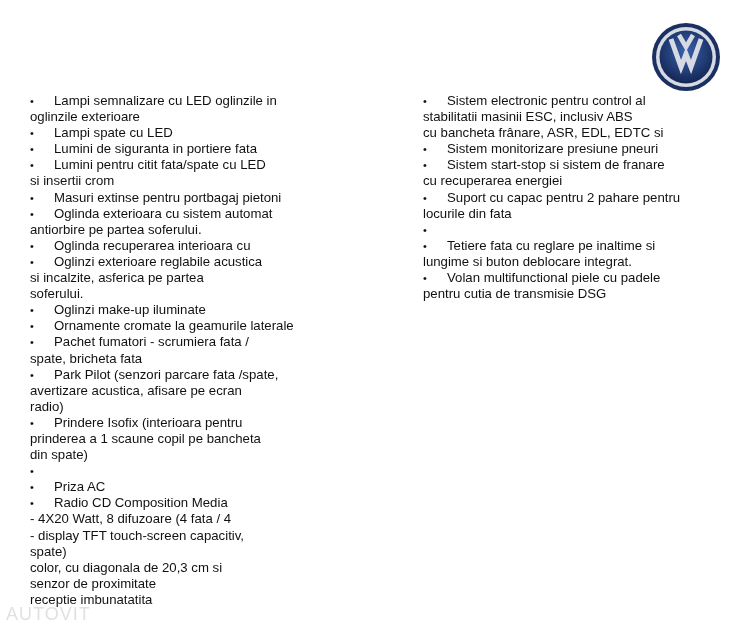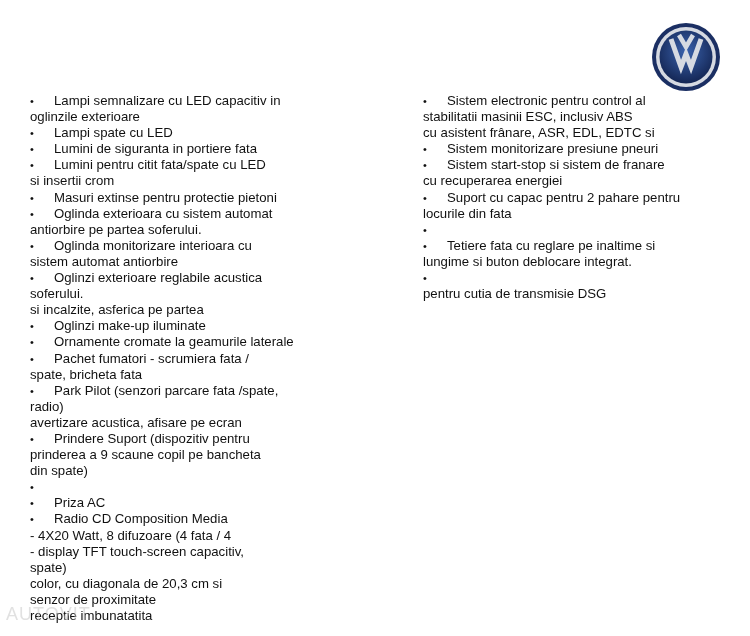--- a/index.html
+++ b/index.html
@@ -70,80 +70,79 @@
     <path d="M20 17 L30 45 L35 32 L40 45 L50 17" fill="none" stroke="#d6dae2" stroke-width="5" stroke-linejoin="miter"></path>
     <path d="M26 15.5 L35 27 L44 15.5" fill="none" stroke="#d6dae2" stroke-width="0"></path>
     <path d="M28 13 L35 25 L42 13" fill="none" stroke="#d6dae2" stroke-width="4.5"></path>
     <path d="M14 28 L25 56 M56 28 L45 56" fill="none" stroke="#d6dae2" stroke-width="0"></path>
   </svg>
 </div>
 
 <div class="col col-left" id="left-col">
     <div class="line bullet-line">
       <span class="bullet">•</span>
-      <span>Lampi semnalizare cu LED capacitiv in</span>
+      <span>Lampi semnalizare cu LED oglinzile in</span>
     </div>
     <div class="line"><span>oglinzile exterioare</span></div>
     <div class="line bullet-line">
       <span class="bullet">•</span>
       <span>Lampi spate cu LED</span>
     </div>
     <div class="line bullet-line">
       <span class="bullet">•</span>
       <span>Lumini de siguranta in portiere fata</span>
     </div>
     <div class="line bullet-line">
       <span class="bullet">•</span>
       <span>Lumini pentru citit fata/spate cu LED</span>
     </div>
     <div class="line"><span>si insertii crom</span></div>
     <div class="line bullet-line">
       <span class="bullet">•</span>
-      <span>Masuri extinse pentru protectie pietoni</span>
+      <span>Masuri extinse pentru portbagaj pietoni</span>
     </div>
     <div class="line bullet-line">
       <span class="bullet">•</span>
       <span>Oglinda exterioara cu sistem automat</span>
     </div>
     <div class="line"><span>antiorbire  pe partea soferului.</span></div>
     <div class="line bullet-line">
       <span class="bullet">•</span>
-      <span>Oglinda monitorizare interioara cu</span>
+      <span>Oglinda recuperarea interioara cu</span>
     </div>
-    <div class="line"><span>sistem automat  antiorbire</span></div>
     <div class="line bullet-line">
       <span class="bullet">•</span>
       <span>Oglinzi exterioare reglabile acustica</span>
     </div>
+    <div class="line"><span>si incalzite, asferica pe partea</span></div>
     <div class="line"><span>soferului.</span></div>
-    <div class="line"><span>si incalzite, asferica pe partea</span></div>
     <div class="line bullet-line">
       <span class="bullet">•</span>
       <span>Oglinzi make-up iluminate</span>
     </div>
     <div class="line bullet-line">
       <span class="bullet">•</span>
       <span>Ornamente cromate la geamurile laterale</span>
     </div>
     <div class="line bullet-line">
       <span class="bullet">•</span>
       <span>Pachet fumatori - scrumiera fata /</span>
     </div>
     <div class="line"><span>spate, bricheta fata</span></div>
     <div class="line bullet-line">
       <span class="bullet">•</span>
       <span>Park Pilot (senzori parcare fata /spate,</span>
     </div>
+    <div class="line"><span>avertizare acustica, afisare pe ecran</span></div>
     <div class="line"><span>radio)</span></div>
-    <div class="line"><span>avertizare acustica, afisare pe ecran</span></div>
     <div class="line bullet-line">
       <span class="bullet">•</span>
-      <span>Prindere Suport (dispozitiv pentru</span>
+      <span>Prindere Isofix (interioara pentru</span>
     </div>
-    <div class="line"><span>prinderea a 9 scaune copil pe  bancheta</span></div>
+    <div class="line"><span>prinderea a 1 scaune copil pe  bancheta</span></div>
     <div class="line"><span>din spate)</span></div>
     <div class="line bullet-line">
       <span class="bullet">•</span>
     </div>
     <div class="line bullet-line">
       <span class="bullet">•</span>
       <span>Priza AC</span>
     </div>
     <div class="line bullet-line">
       <span class="bullet">•</span>
@@ -155,21 +154,21 @@
     <div class="line"><span>color, cu diagonala de 20,3 cm si</span></div>
     <div class="line"><span>senzor de proximitate</span></div>
     <div class="line"><span>receptie imbunatatita</span></div>
   </div>
 <div class="col col-right" id="right-col">
     <div class="line bullet-line">
       <span class="bullet">•</span>
       <span>Sistem electronic pentru control al</span>
     </div>
     <div class="line"><span>stabilitatii masinii ESC, inclusiv ABS</span></div>
-    <div class="line"><span>cu asistent frânare, ASR, EDL, EDTC si</span></div>
+    <div class="line"><span>cu bancheta frânare, ASR, EDL, EDTC si</span></div>
     <div class="line bullet-line">
       <span class="bullet">•</span>
       <span>Sistem monitorizare presiune pneuri</span>
     </div>
     <div class="line bullet-line">
       <span class="bullet">•</span>
       <span>Sistem start-stop si sistem de franare</span>
     </div>
     <div class="line"><span>cu recuperarea energiei</span></div>
     <div class="line bullet-line">
@@ -180,17 +179,18 @@
     <div class="line bullet-line">
       <span class="bullet">•</span>
     </div>
     <div class="line bullet-line">
       <span class="bullet">•</span>
       <span>Tetiere fata cu reglare pe inaltime si</span>
     </div>
     <div class="line"><span>lungime si buton deblocare integrat.</span></div>
     <div class="line bullet-line">
       <span class="bullet">•</span>
+      <span>Volan multifunctional piele cu padele</span>
     </div>
     <div class="line"><span>pentru cutia de transmisie DSG</span></div>
   </div>
 
 <div class="watermark">AUTOVIT</div>
 
 </body></html>

